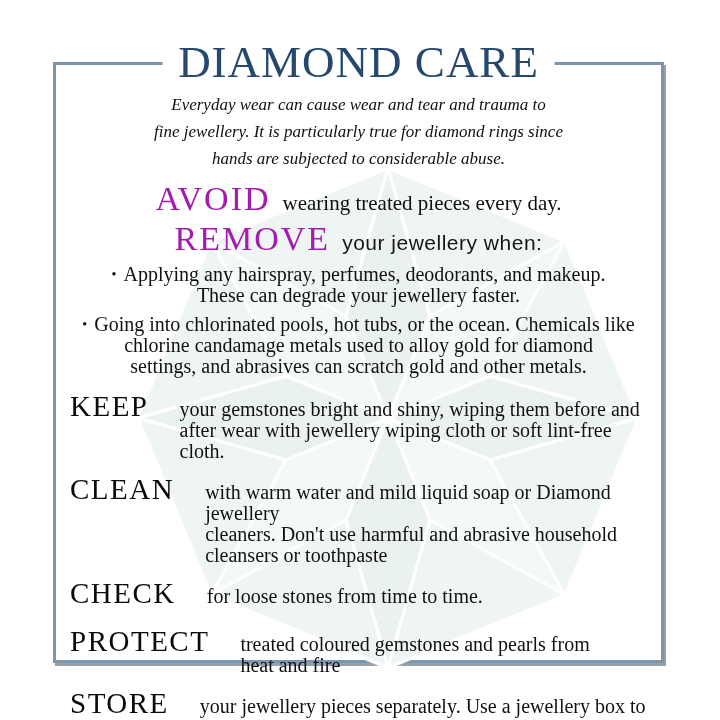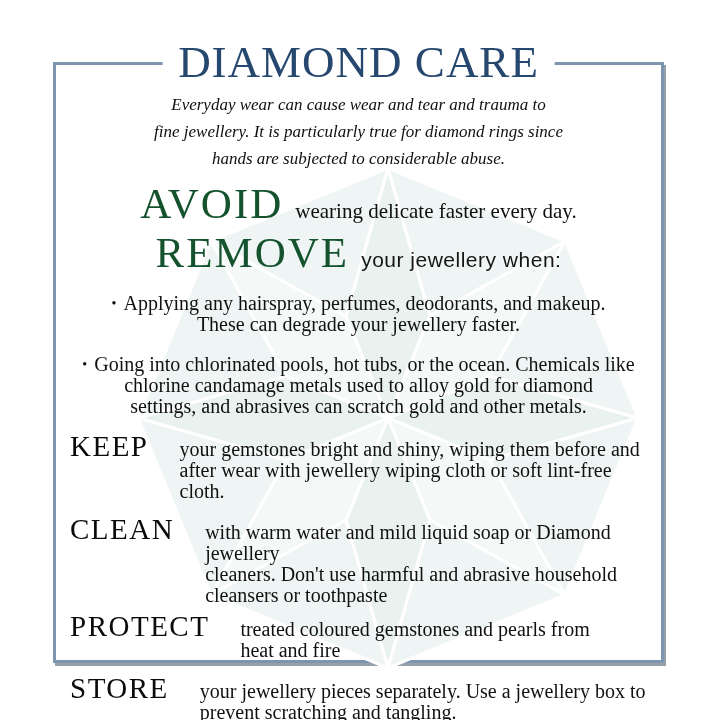--- a/index.html
+++ b/index.html
@@ -60,37 +60,37 @@
   .hrow {
     display:flex;
     justify-content:center;
     align-items:baseline;
     gap:12px;
     white-space:nowrap;
   }
   .hrow-avoid { margin-top:10px; }
   .hrow-remove { margin-top:6px; }
   .bigcap {
-    font-size:43px;
+    font-size:34px;
     line-height:1;
     letter-spacing:2px;
-    color:#14532d;
+    color:#a21caf;
   }
   .serif-desc {
     font-size:21px;
     color:#0f0f0f;
   }
   .sans-desc {
     font-family:"Liberation Sans", sans-serif;
     font-size:21px;
     letter-spacing:0.5px;
     color:#161616;
   }
   .bullet {
-    margin-top:19px;
+    margin-top:8px;
     font-size:20px;
     line-height:21px;
     color:#111111;
   }
   .bline { display:block; }
   .dot {
     font-size:14px;
     margin-right:7px;
     vertical-align:2px;
   }
@@ -110,21 +110,21 @@
   }
   .care-desc {
     font-size:20px;
     line-height:21px;
     color:#111111;
   }
   .cline { display:block; }
   .row-keep    { margin-top:15px; }
   .row-clean   { margin-top:13px; }
   .row-check   { margin-top:13px; }
-  .row-protect { margin-top:6px; }
+  .row-protect { margin-top:19px; }
   .row-store   { margin-top:13px; }
 </style>
 </head>
 <body>
 
 <div class="frame">
 
   <svg class="watermark" viewBox="-280 -280 560 560" xmlns="http://www.w3.org/2000/svg" aria-hidden="true">
     <g stroke="#ffffff" stroke-width="3">
       <polygon points="250,0 102,42 0,0 102,-42" fill="#eaf2f0"></polygon>
@@ -151,21 +151,21 @@
   <div class="content">
 
     <p class="intro">
       <span class="iline">Everyday wear can cause wear and tear and trauma to</span>
       <span class="iline">fine jewellery. It is particularly true for diamond rings since</span>
       <span class="iline">hands are subjected to considerable abuse.</span>
     </p>
 
     <div class="hrow hrow-avoid">
       <span class="bigcap">AVOID</span>
-      <span class="serif-desc">wearing delicate faster every day.</span>
+      <span class="serif-desc">wearing treated pieces every day.</span>
     </div>
 
     <div class="hrow hrow-remove">
       <span class="bigcap">REMOVE</span>
       <span class="sans-desc">your jewellery when:</span>
     </div>
 
     <div class="bullet">
       <span class="bline"><span class="dot">•</span><span>Applying any hairspray, perfumes, deodorants, and makeup.</span></span>
       <span class="bline">These can degrade your jewellery faster.</span>
@@ -187,20 +187,26 @@
 
     <div class="care-row row-clean">
       <span class="carecap">CLEAN</span>
       <span class="care-desc">
         <span class="cline">with warm water and mild liquid soap or Diamond jewellery</span>
         <span class="cline">cleaners. Don't use harmful and abrasive household</span>
         <span class="cline">cleansers or toothpaste</span>
       </span>
     </div>
 
+    <div class="care-row row-check">
+      <span class="carecap">CHECK</span>
+      <span class="care-desc">
+        <span class="cline">for loose stones from time to time.</span>
+      </span>
+    </div>
 
     <div class="care-row row-protect">
       <span class="carecap">PROTECT</span>
       <span class="care-desc">
         <span class="cline">treated coloured gemstones and pearls from</span>
         <span class="cline">heat and fire</span>
       </span>
     </div>
 
     <div class="care-row row-store">

